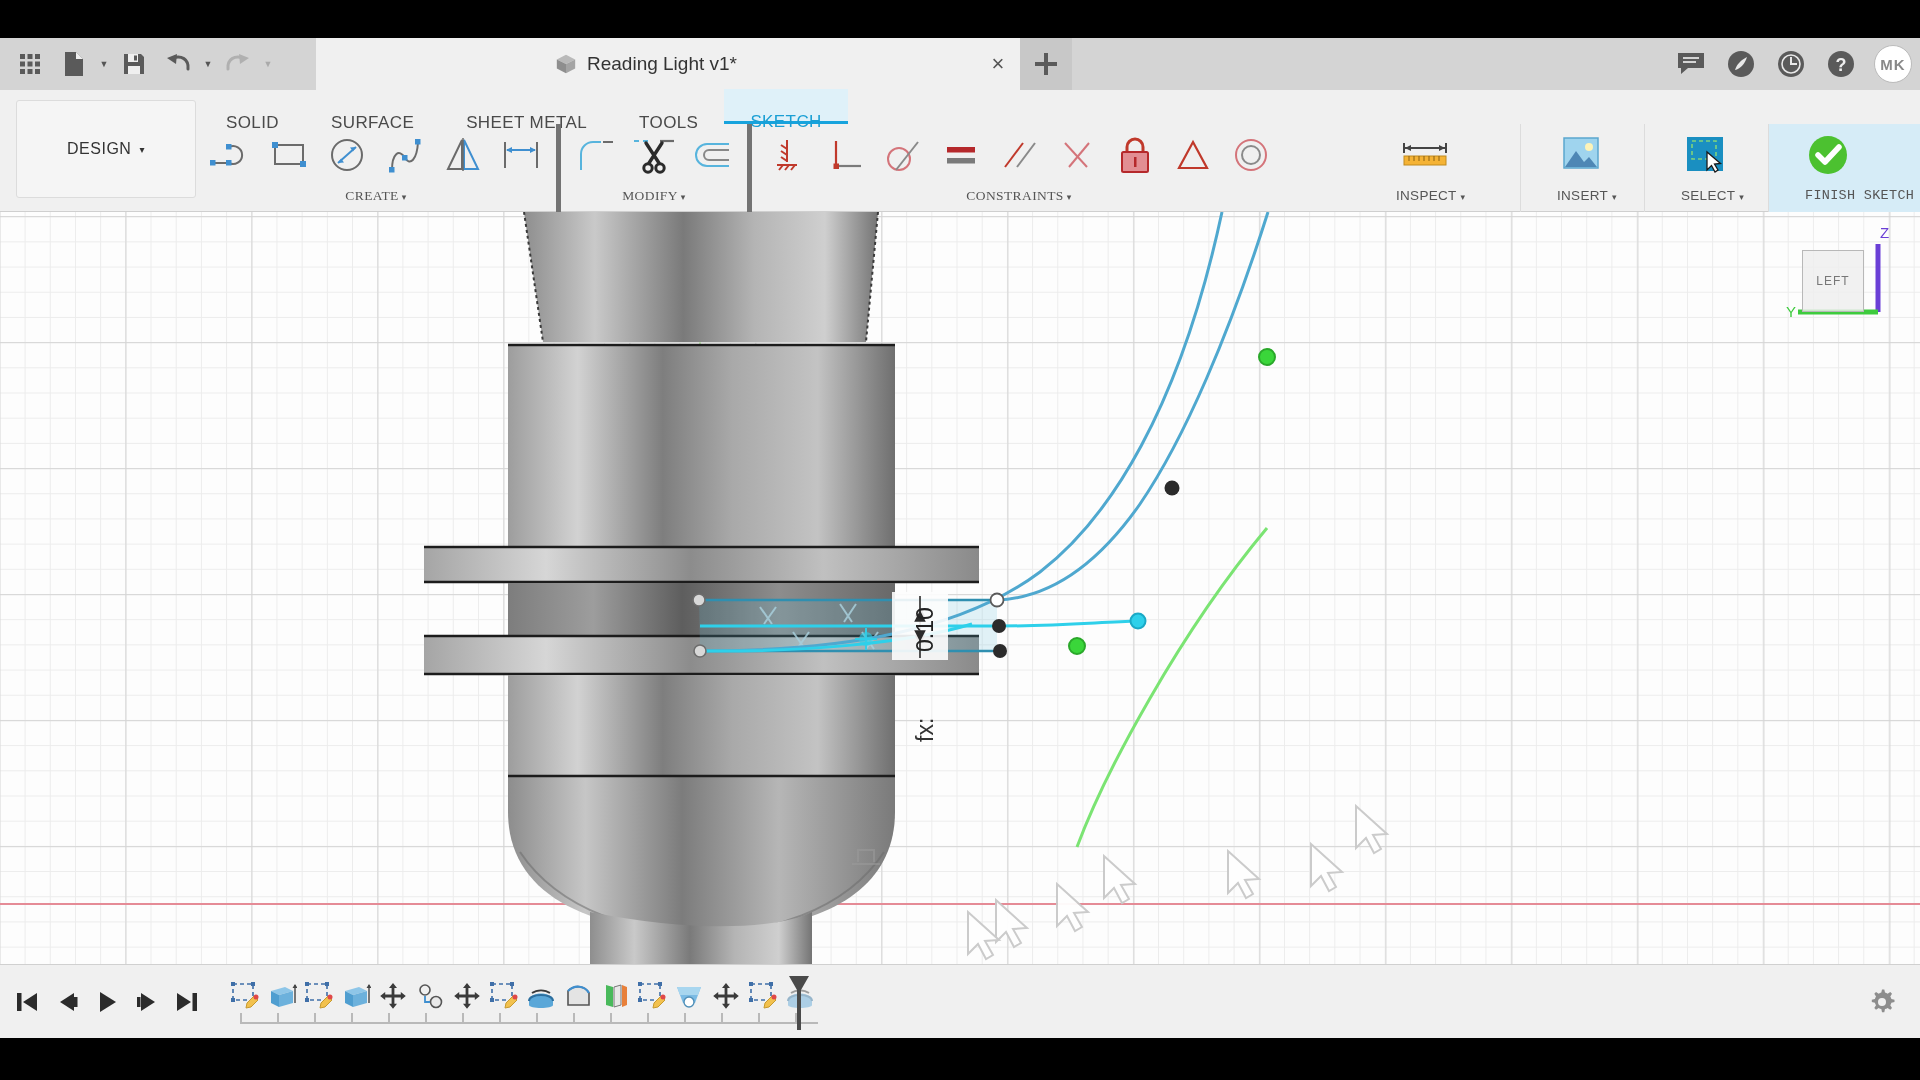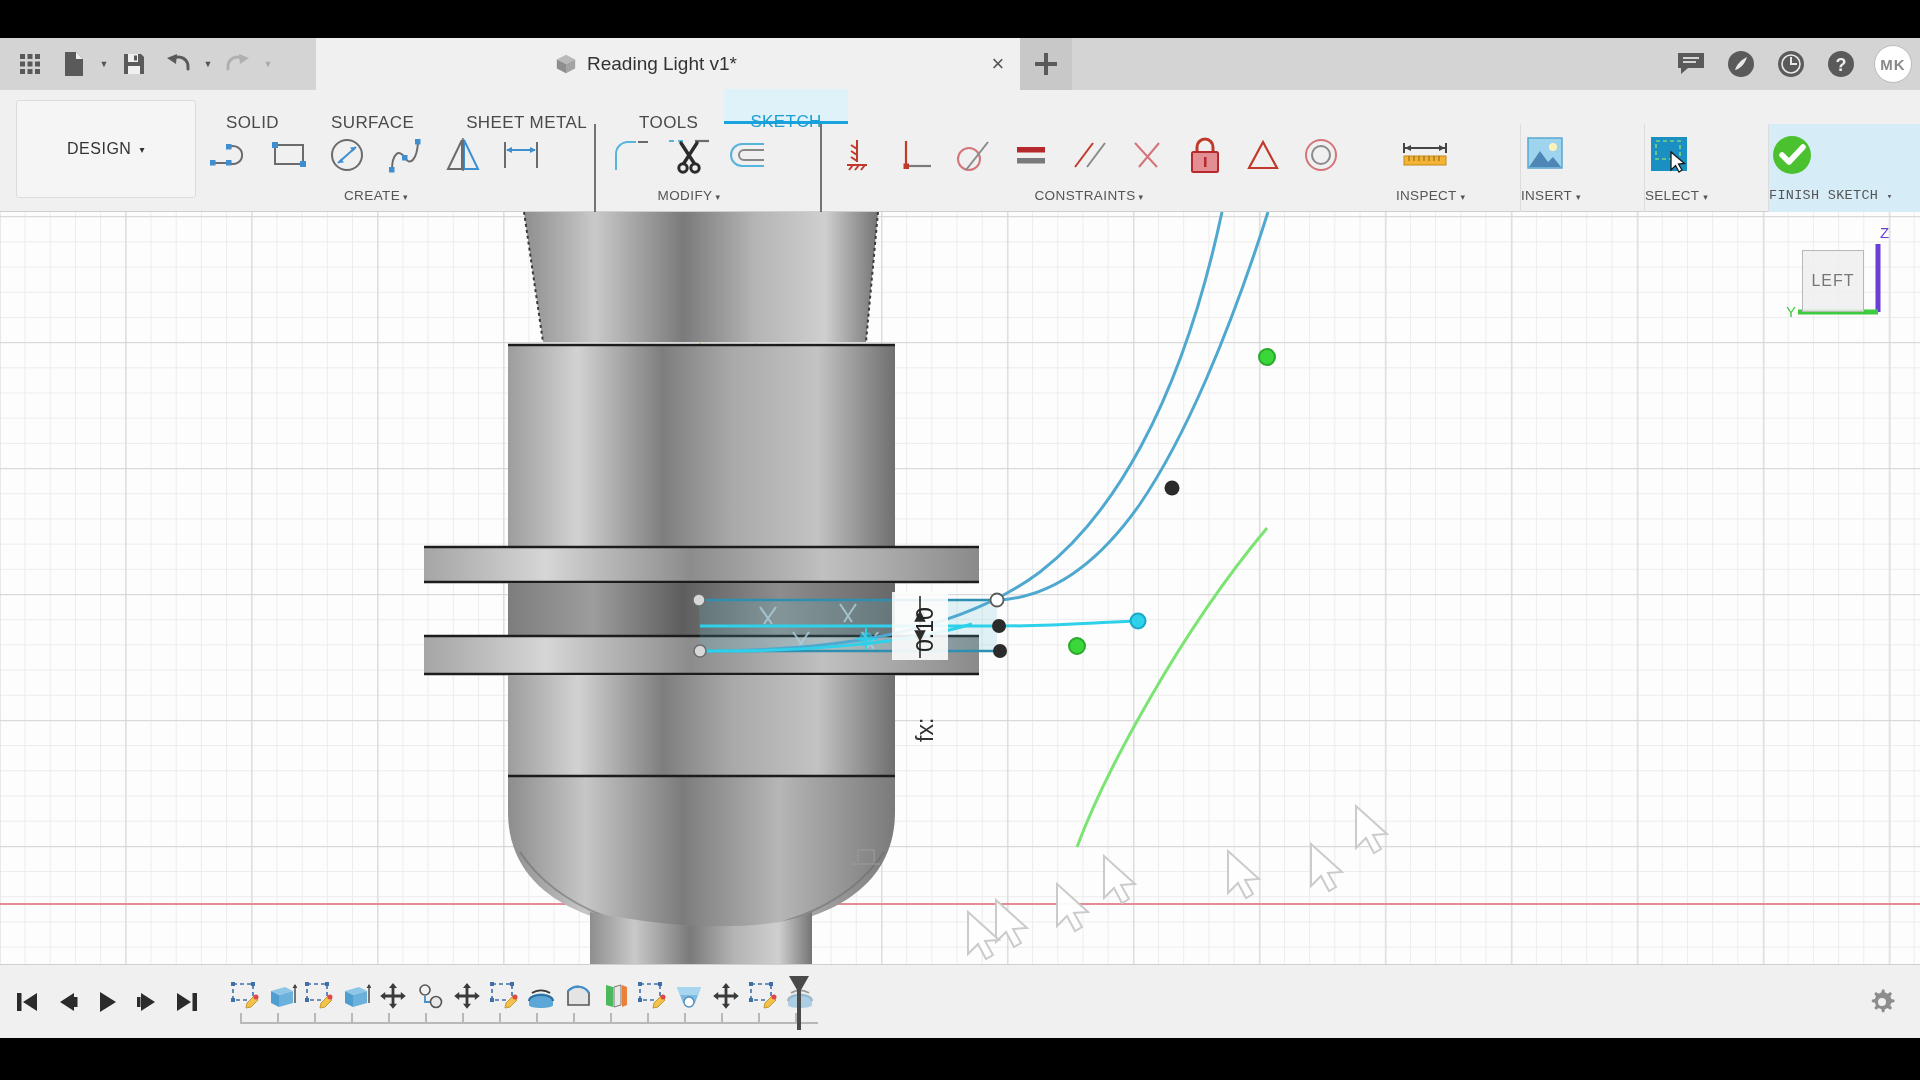--- a/index.html
+++ b/index.html
@@ -55,32 +55,32 @@
 
   .designbox {
     position:absolute; left:16px; top:10px; width:180px; height:98px;
     background:#f5f5f5; border:1px solid #dcdcdc; border-radius:3px;
     display:flex; align-items:center; justify-content:center; gap:8px;
     font-size:16px; color:#333; letter-spacing:.5px; cursor:pointer;
   }
 
   .groups { position:absolute; left:196px; top:34px; height:88px; display:flex; align-items:stretch; }
   .group { display:flex; flex-direction:column; justify-content:space-between;
-           padding:0 6px; position:relative; }
-  .group + .group { border-left:2px solid #737373;margin-left:38px; }
+           padding:0 6px; position:relative;font-family:Liberation Serif, serif; }
+  .group + .group { border-left:5px solid #737373; }
   .grow { display:flex; align-items:center; height:62px; }
   .gicon { width:58px; height:58px; display:flex; align-items:center; justify-content:center; cursor:pointer; }
   .glabel { text-align:center; font-size:13.5px; color:#555; letter-spacing:.4px;
             height:26px; line-height:20px; cursor:pointer; }
   .glabel .c { font-size:9px; margin-left:3px; }
 
   .rightgroups { position:absolute; right:0px; top:34px; height:88px; display:flex; align-items:stretch; }
   .bigbtn { width:124px; display:flex; flex-direction:column; align-items:flex-start;
             justify-content:space-between; cursor:pointer; }
-  .bigbtn + .bigbtn { border-left:1px solid #dcdcdc; }
+  .bigbtn + .bigbtn { border-left:1px solid #dcdcdc;padding-left:36px; }
   .bigbtn .bi { height:62px; display:flex; align-items:center; justify-content:center; }
   .bigbtn .bl { font-size:13.5px; color:#555; height:26px; line-height:20px; letter-spacing:.3px;}
   .finish { background:#d6ecf7; width:152px;font-family:Liberation Mono, monospace; }
 
   
   .canvas {
     position:absolute; left:0; top:212px; width:1920px; height:752px;
     background:#fdfdfd; overflow:hidden;
   }
   .grid-minor, .grid-major { position:absolute; inset:0; }
@@ -107,21 +107,21 @@
   
   .dimtext { position:absolute; font-size:21px; color:#222;
              transform:rotate(-90deg); transform-origin:left top; white-space:nowrap; }
 
   
   .viewcube { position:absolute; right:20px; top:10px; width:120px; height:120px; }
   .vc-face {
     position:absolute; left:22px; top:28px; width:62px; height:62px;
     background:rgba(238,238,238,.82); border:1px solid #b8b8b8;
     display:flex; align-items:center; justify-content:center;
-    font-size:16px; color:#777; letter-spacing:1px; cursor:pointer;text-align:center;
+    font-size:12px; color:#777; letter-spacing:1px; cursor:pointer;text-align:center;
   }
 
   
   .timeline {
     position:absolute; left:0; top:964px; width:1920px; height:74px;
     background:#f0f0f0; border-top:1px solid #d0d0d0;
     display:flex; align-items:center;
   }
   .tl-nav { display:flex; align-items:center; padding-left:8px; gap:2px; }
   .tl-nbtn { width:38px; height:44px; display:flex; align-items:center; justify-content:center; cursor:pointer; }

